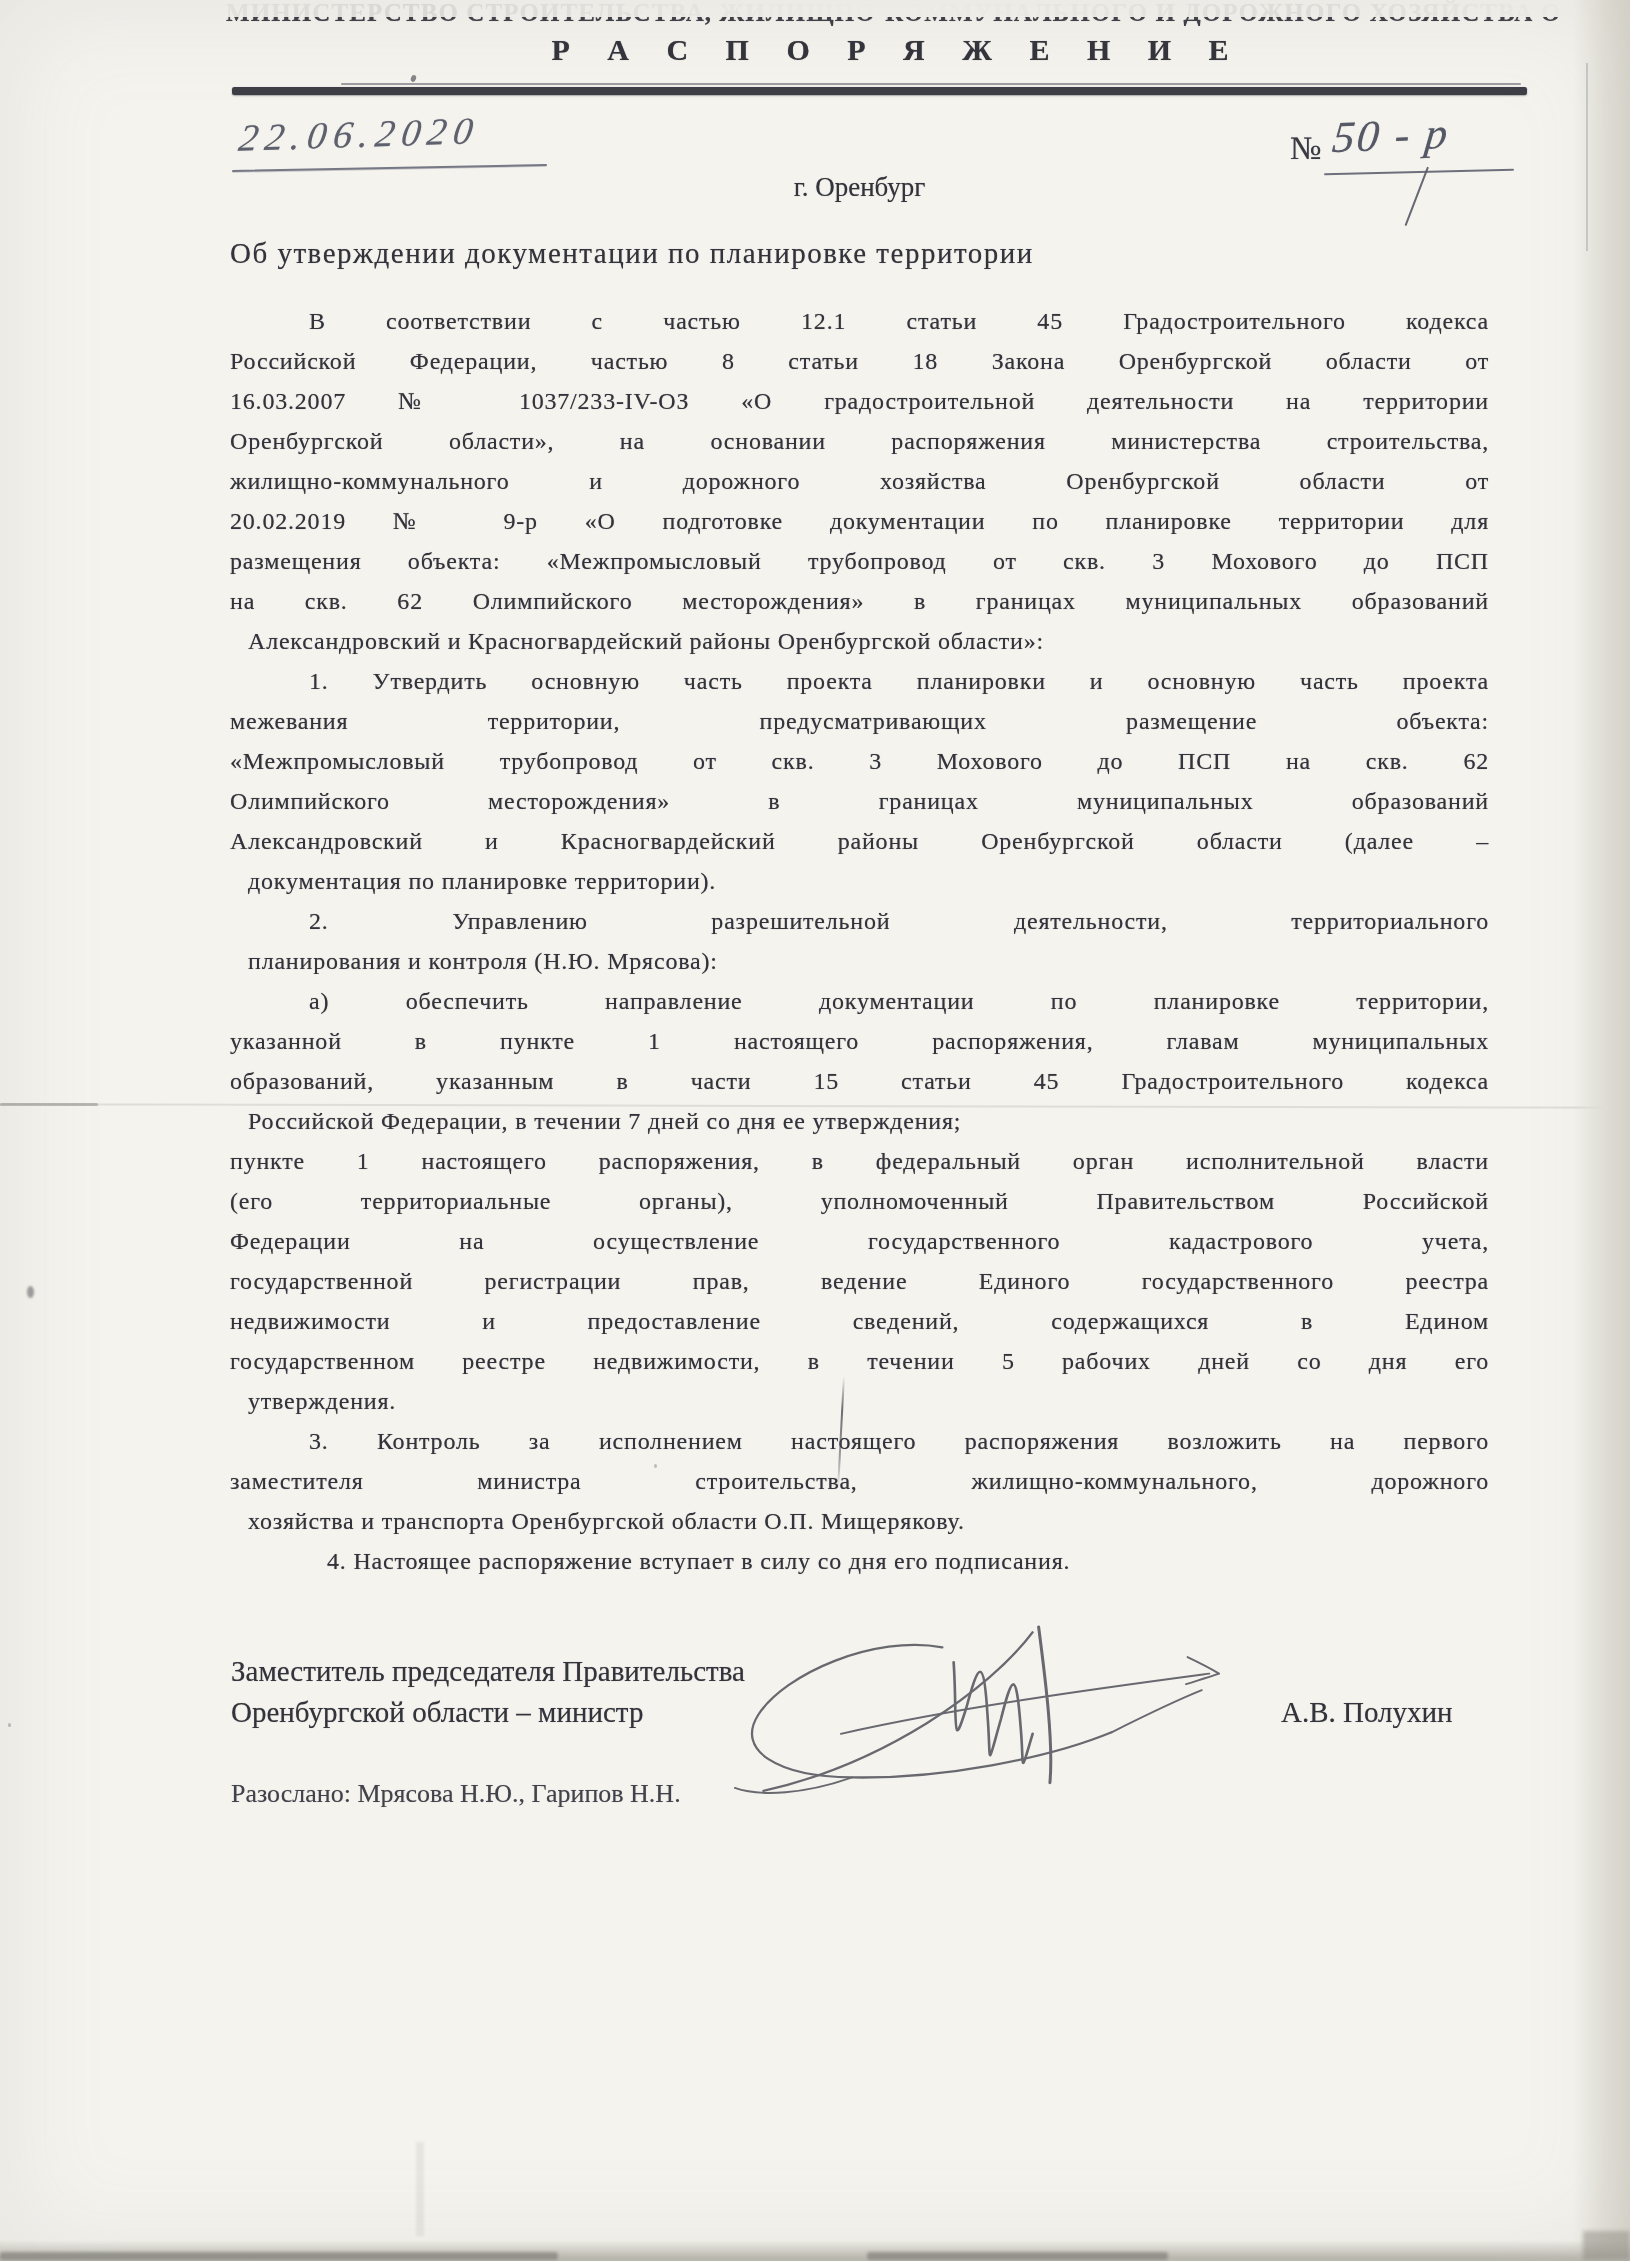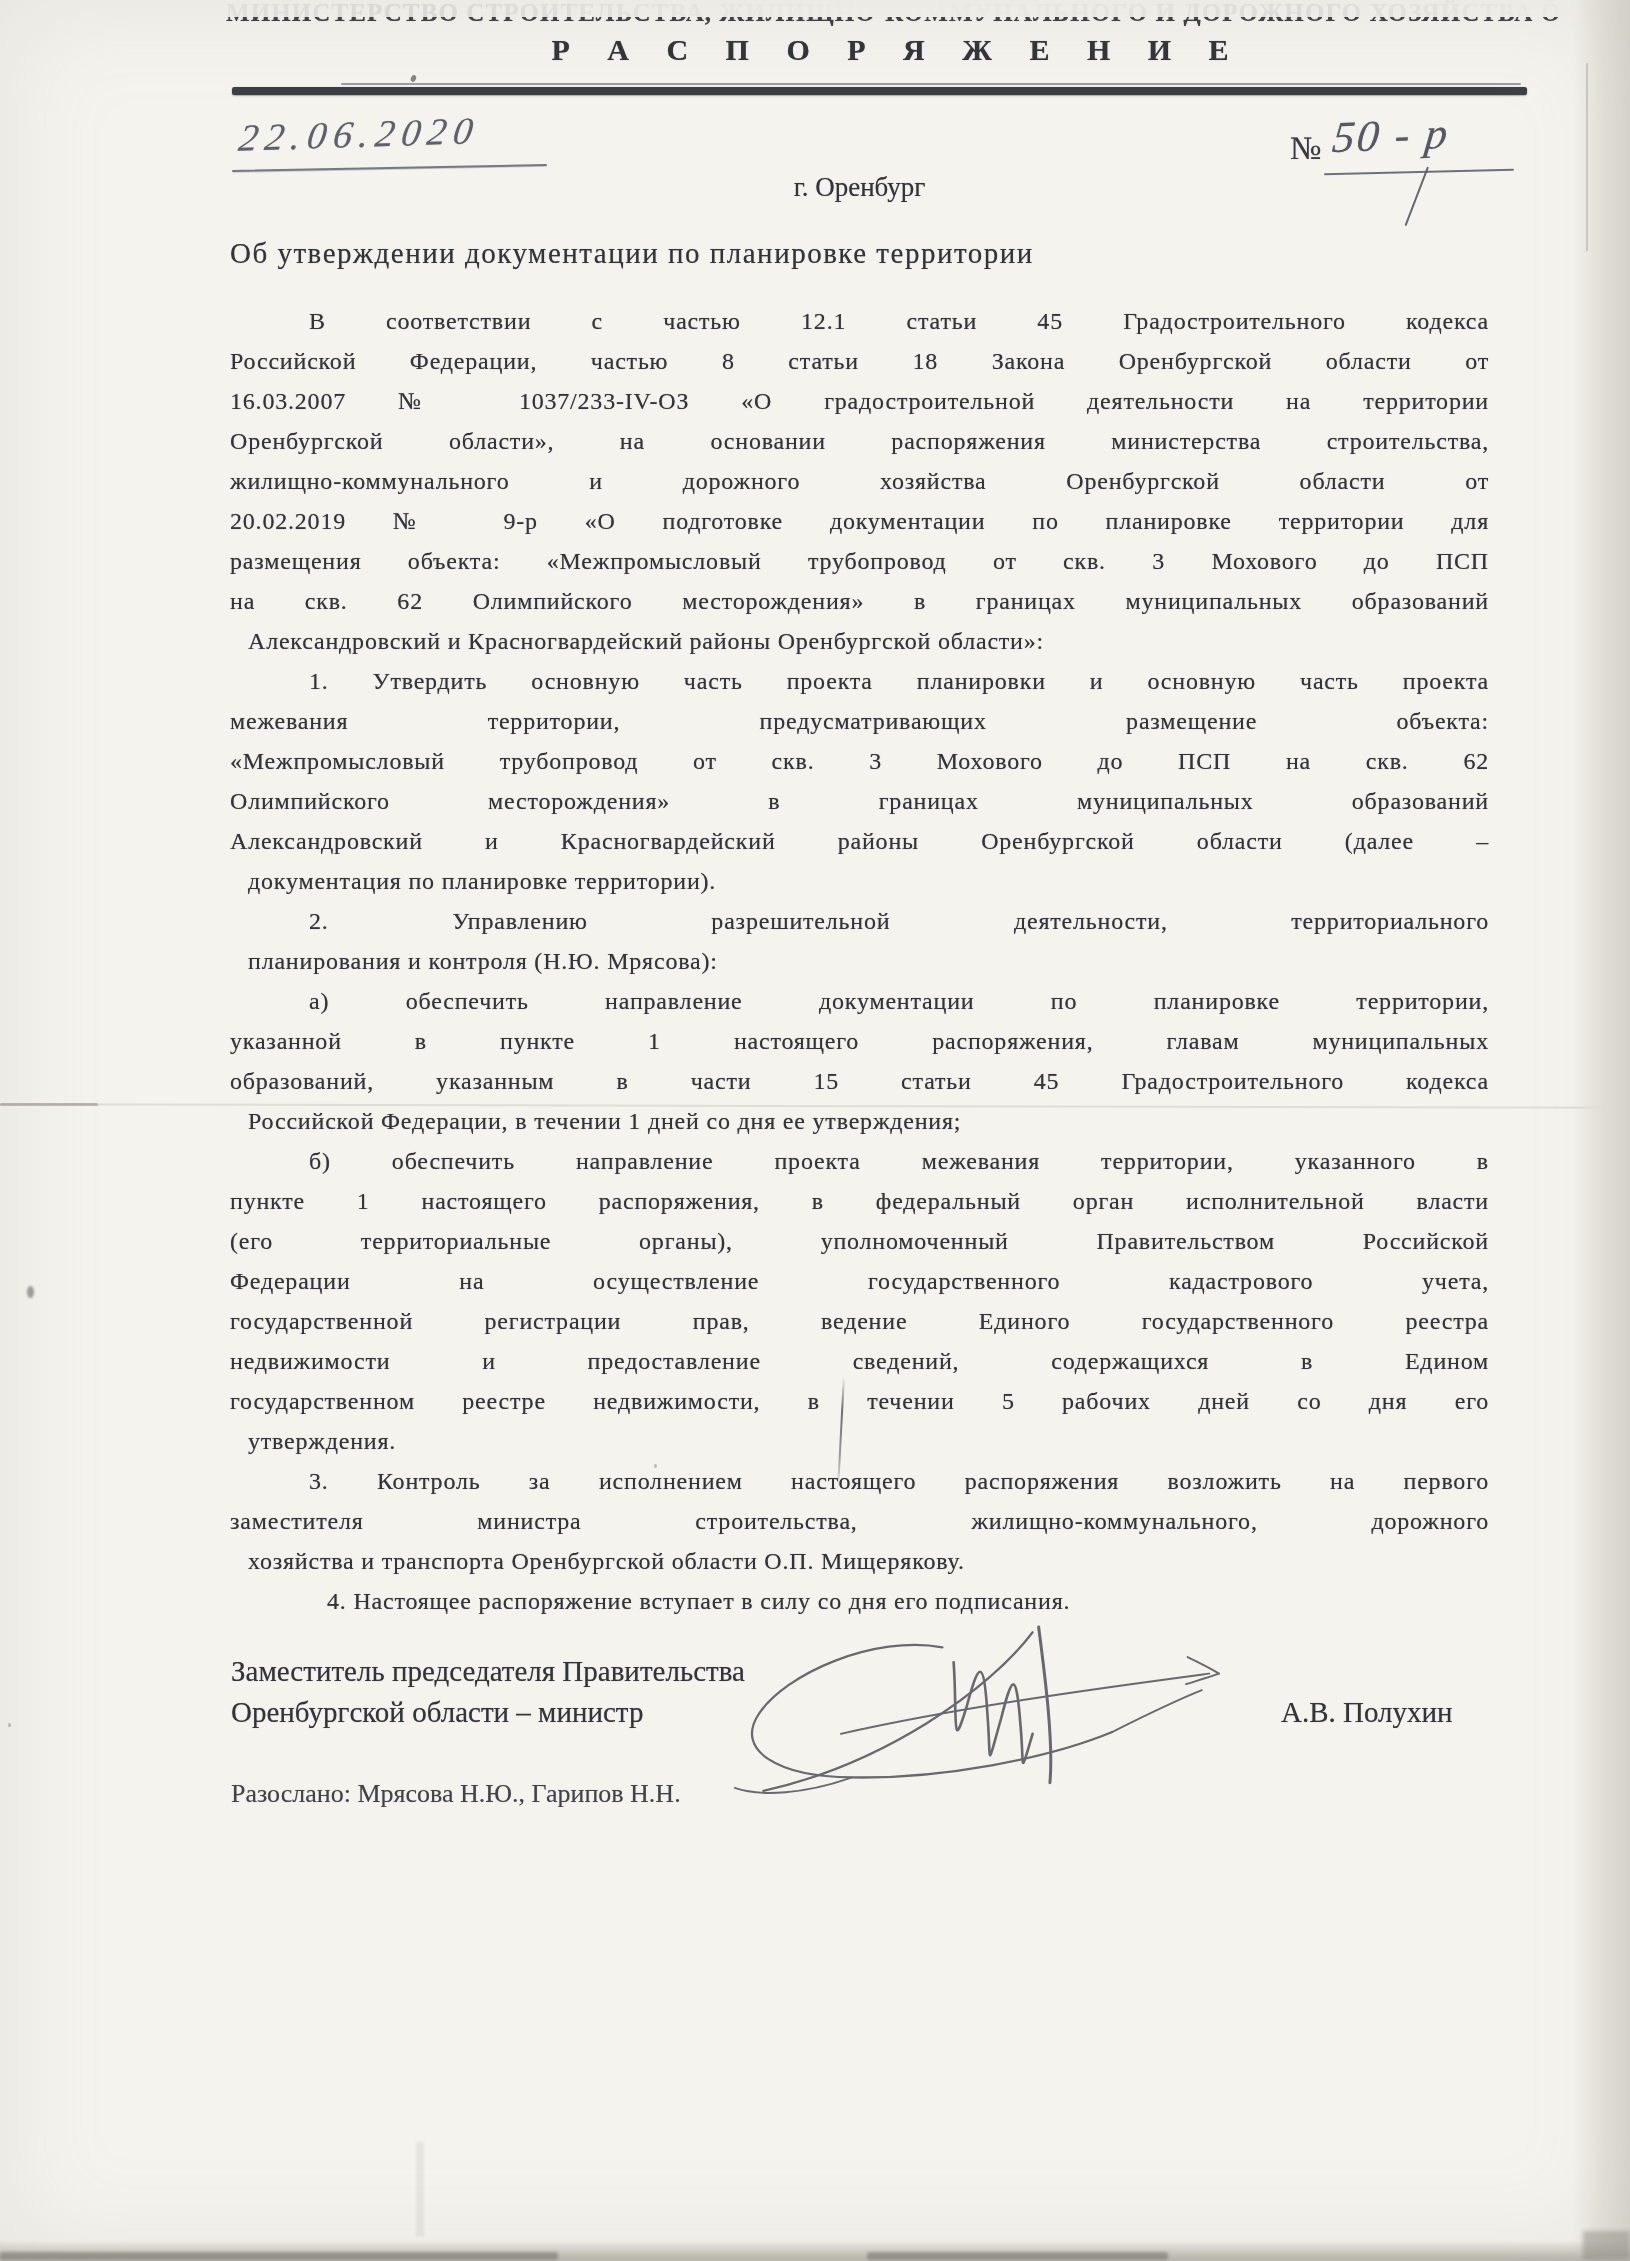--- a/index.html
+++ b/index.html
@@ -127,24 +127,23 @@
       <div class="line last">документация по планировке территории).</div>
     </div>
     <div class="para">
       <div class="line first">2.  Управлению разрешительной деятельности, территориального</div>
       <div class="line last">планирования и контроля (Н.Ю. Мрясова):</div>
     </div>
     <div class="para">
       <div class="line first">а) обеспечить направление документации по планировке территории,</div>
       <div class="line">указанной в пункте 1 настоящего распоряжения, главам муниципальных</div>
       <div class="line">образований, указанным в части 15 статьи 45 Градостроительного кодекса</div>
-      <div class="line last">Российской Федерации, в течении 1 дней со дня ее утверждения;</div>
+      <div class="line last">Российской Федерации, в течении 7 дней со дня ее утверждения;</div>
     </div>
     <div class="para">
-      <div class="line first">б) обеспечить направление проекта межевания территории, указанного в</div>
       <div class="line">пункте 1 настоящего распоряжения, в федеральный орган исполнительной власти</div>
       <div class="line">(его территориальные органы), уполномоченный Правительством Российской</div>
       <div class="line">Федерации на осуществление государственного кадастрового учета,</div>
       <div class="line">государственной регистрации прав, ведение Единого государственного реестра</div>
       <div class="line">недвижимости и предоставление сведений, содержащихся в Едином</div>
       <div class="line">государственном реестре недвижимости, в течении 5 рабочих дней со дня его</div>
       <div class="line last">утверждения.</div>
     </div>
     <div class="para">
       <div class="line first">3. Контроль за исполнением настоящего распоряжения возложить на первого</div>

